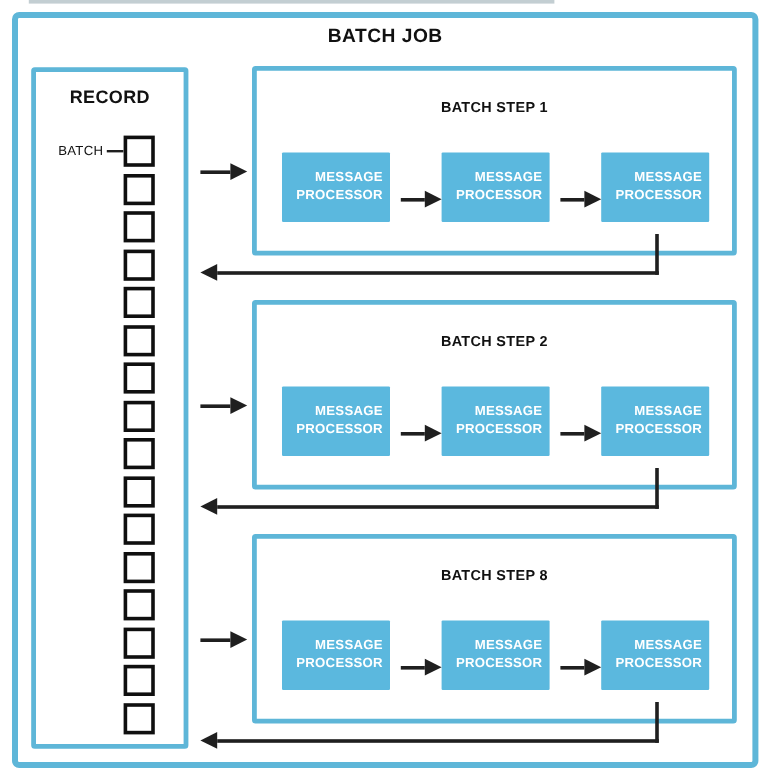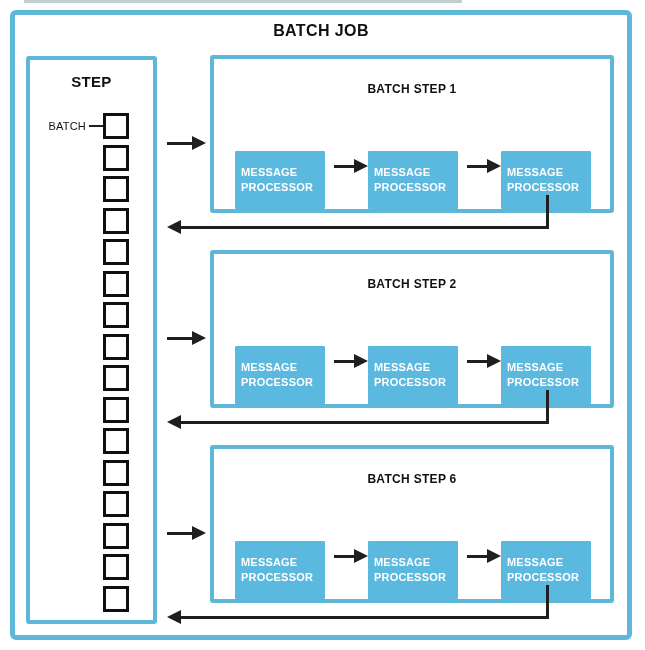--- a/index.html
+++ b/index.html
@@ -25,22 +25,22 @@
   .record-tick{position:absolute;left:89px;top:125px;width:14px;height:2px;background:var(--line,#1f1f1f);}
   .records{position:absolute;left:103px;top:113px;display:flex;flex-direction:column;gap:5.5px;}
   .record-box{width:20px;height:20px;border:3px solid #0f0f0f;background:#fff;}
 
   
   .step{position:absolute;left:210px;width:404px;height:158px;
     border:4px solid var(--accent,#5eb6d8);border-radius:3px;box-sizing:border-box;}
   .step-1{top:55px;} .step-2{top:250px;} .step-3{top:445px;}
   .step-label{position:absolute;left:0;top:23px;width:100%;text-align:center;
     font-size:12px;font-weight:bold;letter-spacing:.3px;}
-  .mp{position:absolute;top:92px;width:90px;height:58px;background:var(--processor-fill,#5bb8de);
-    border-radius:1px;display:flex;align-items:center;justify-content:center;text-align:left;
+  .mp{position:absolute;top:68px;width:90px;height:58px;background:var(--processor-fill,#5bb8de);
+    border-radius:1px;display:flex;align-items:center;justify-content:center;text-align:right;
     color:#ffffff;font-size:11px;font-weight:bold;line-height:1.4;letter-spacing:.2px;padding:0 6px;box-sizing:border-box;}
   .mp-1{left:21px;} .mp-2{left:154px;} .mp-3{left:287px;}
 
   
   .arrow-right{position:absolute;display:flex;align-items:center;height:14px;}
   .arrow-right .shaft{height:3px;background:var(--line,#1f1f1f);}
   .arrow-right .head{width:0;height:0;border-top:7px solid transparent;border-bottom:7px solid transparent;
     border-left:14px solid var(--line,#1f1f1f);}
   .proc-arrow{top:100px;}
   .proc-arrow .shaft{width:20px;}
@@ -61,21 +61,21 @@
 <body>
 
 <div id="stage">
 
   <div class="top-artifact"></div>
 
   <div class="outer-box"></div>
   <div class="job-title">BATCH JOB</div>
 
   <div class="queue-box"></div>
-  <div class="queue-title">STEP</div>
+  <div class="queue-title">RECORD</div>
   <div class="record-label">BATCH</div>
   <div class="record-tick"></div>
   <div class="records">
       <div class="record-box"></div>
       <div class="record-box"></div>
       <div class="record-box"></div>
       <div class="record-box"></div>
       <div class="record-box"></div>
       <div class="record-box"></div>
       <div class="record-box"></div>
@@ -114,21 +114,21 @@
       <span class="shaft"></span>
       <span class="head"></span>
     </div>
     <div class="arrow-right proc-arrow pa-2">
       <span class="shaft"></span>
       <span class="head"></span>
     </div>
   </div>
 
   <div class="step step-3">
-    <div class="step-label">BATCH STEP 6</div>
+    <div class="step-label">BATCH STEP 8</div>
     <div class="mp mp-1">MESSAGE PROCESSOR</div>
     <div class="mp mp-2">MESSAGE PROCESSOR</div>
     <div class="mp mp-3">MESSAGE PROCESSOR</div>
     <div class="arrow-right proc-arrow pa-1">
       <span class="shaft"></span>
       <span class="head"></span>
     </div>
     <div class="arrow-right proc-arrow pa-2">
       <span class="shaft"></span>
       <span class="head"></span>

